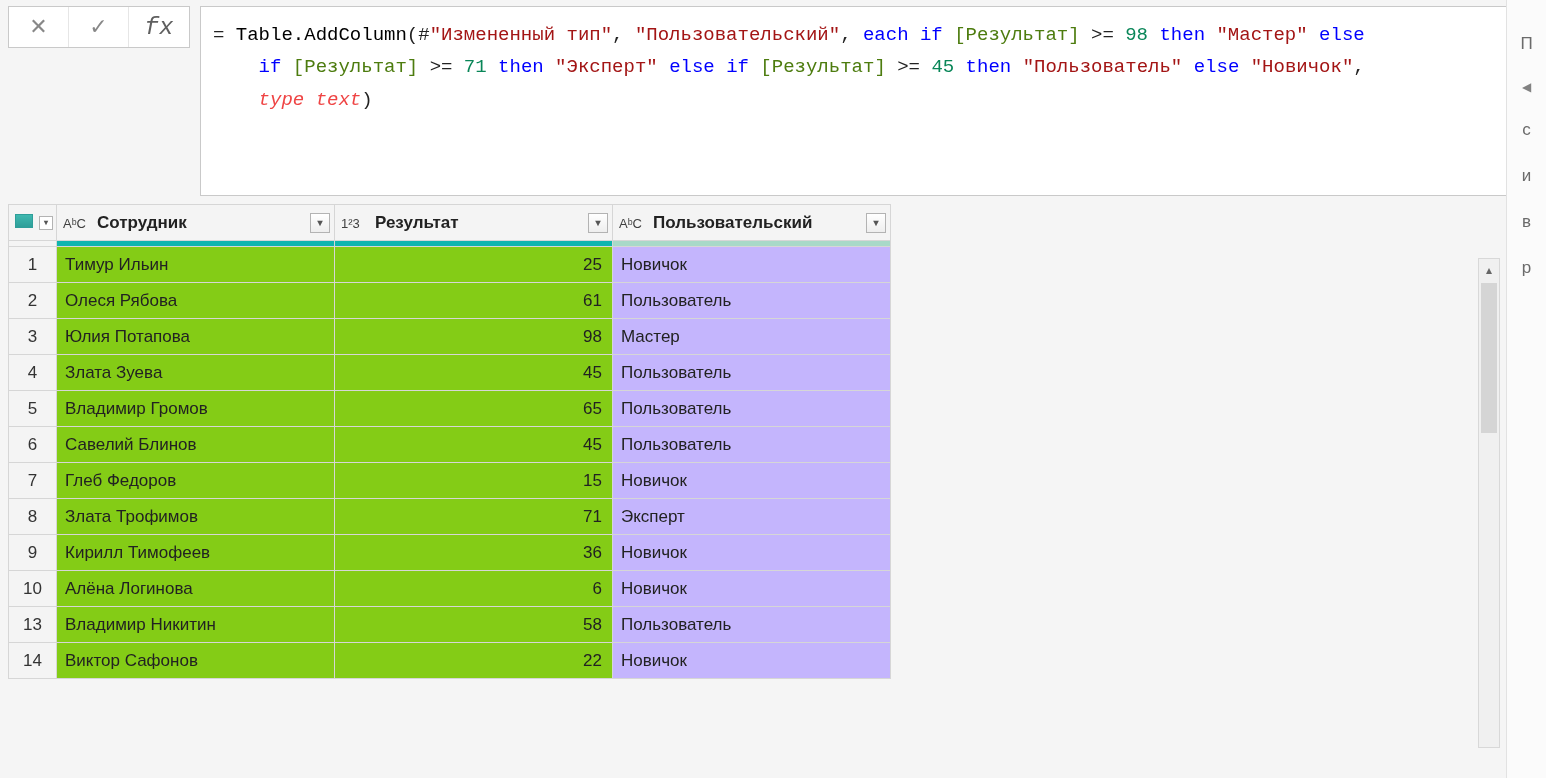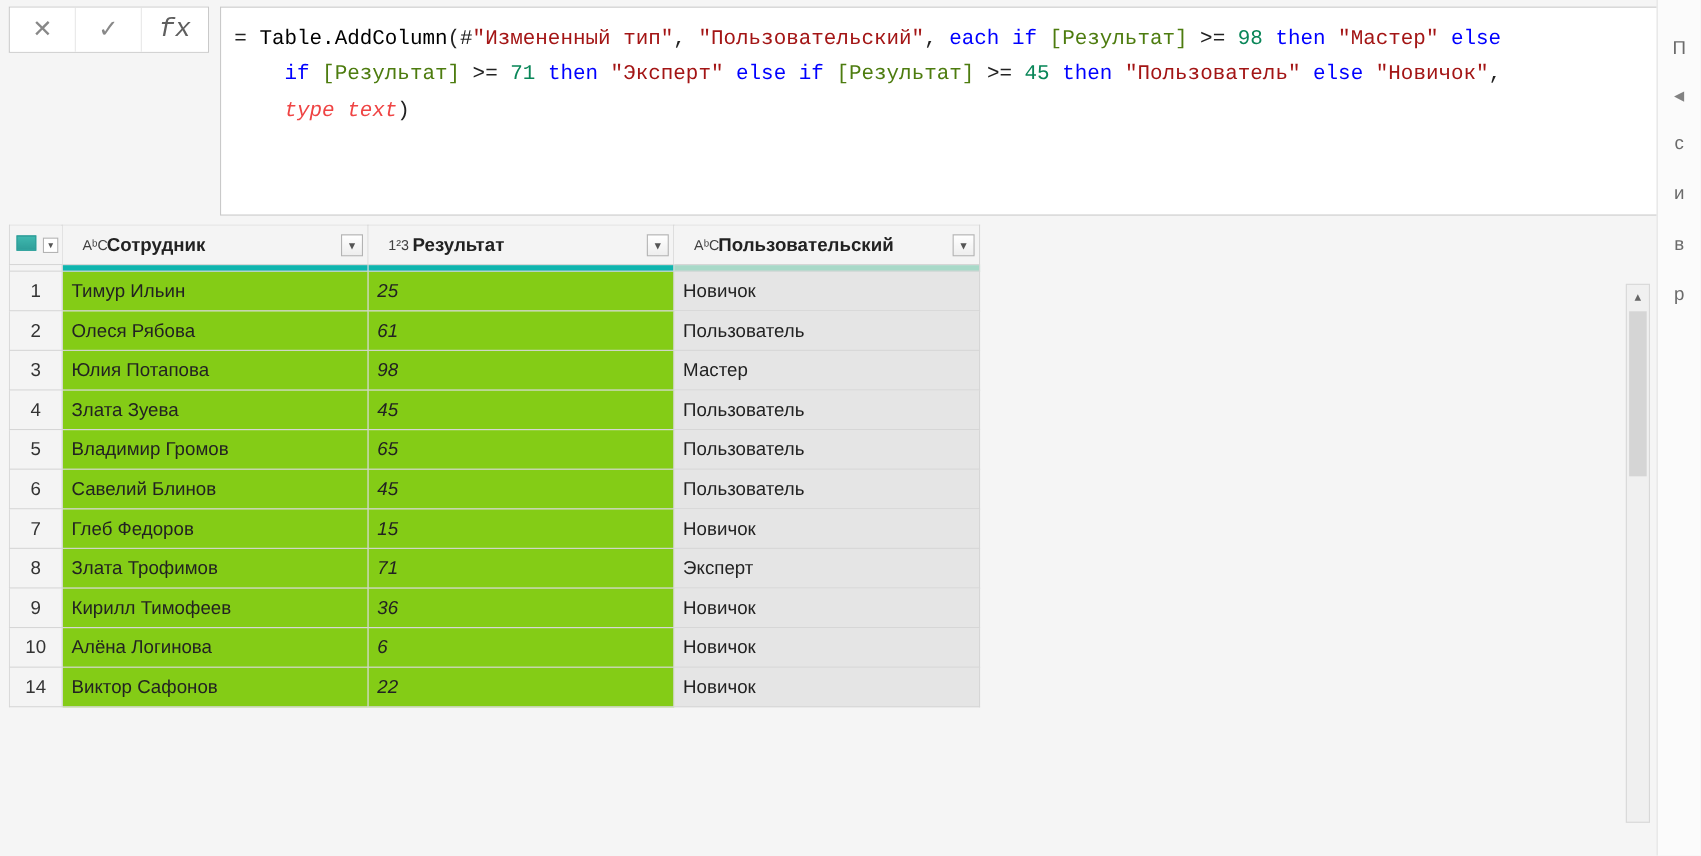--- a/index.html
+++ b/index.html
@@ -111,21 +111,20 @@
   }
   .grid thead th .type-icon {
     position: absolute;
     left: 6px;
     top: 50%;
     transform: translateY(-50%);
     font-size: 13px;
     color: #404040;
     font-family: "Segoe UI", sans-serif;
     font-weight: 400;
-    margin-left: 12px;
   }
   .filter-btn {
     position: absolute;
     right: 4px;
     top: 50%;
     transform: translateY(-50%);
     width: 20px; height: 20px;
     border: 1px solid #b3b3b3;
     background: linear-gradient(#fff,#eee);
     display: flex; align-items: center; justify-content: center;
@@ -164,25 +163,25 @@
   .accent-bar .accent-green { background: #a8d9c8; }
   .accent-bar .accent-rownum { background: #f4f4f4; }
   .grid tbody td { background: #84cc16; }
   .grid tbody td.rownum {
     width: 48px;
     text-align: center;
     background: #f4f4f4;
     color: #333;
   }
   .grid tbody td.numcol {
-    font-style: italic;
+    text-align: right;
     padding-right: 10px;
   }
   .grid tbody td.addedcol {
-    background: #e5e5e5;
+    background: #c4b5fd;
   }
   .col-employee { width: 278px; }
   .col-result { width: 278px; }
   .col-custom { width: 278px; }
 
   
   .vscroll {
     position: absolute;
     right: 46px;
     top: 258px;
@@ -336,20 +335,26 @@
             <td class="numcol">36</td>
             <td class="addedcol">Новичок</td>
           </tr>
           <tr>
             <td class="rownum">10</td>
             <td>Алёна Логинова</td>
             <td class="numcol">6</td>
             <td class="addedcol">Новичок</td>
           </tr>
           <tr>
+            <td class="rownum">13</td>
+            <td>Владимир Никитин</td>
+            <td class="numcol">58</td>
+            <td class="addedcol">Пользователь</td>
+          </tr>
+          <tr>
             <td class="rownum">14</td>
             <td>Виктор Сафонов</td>
             <td class="numcol">22</td>
             <td class="addedcol">Новичок</td>
           </tr>
         </tbody>
     </table>
   </div>
 </div>
 

